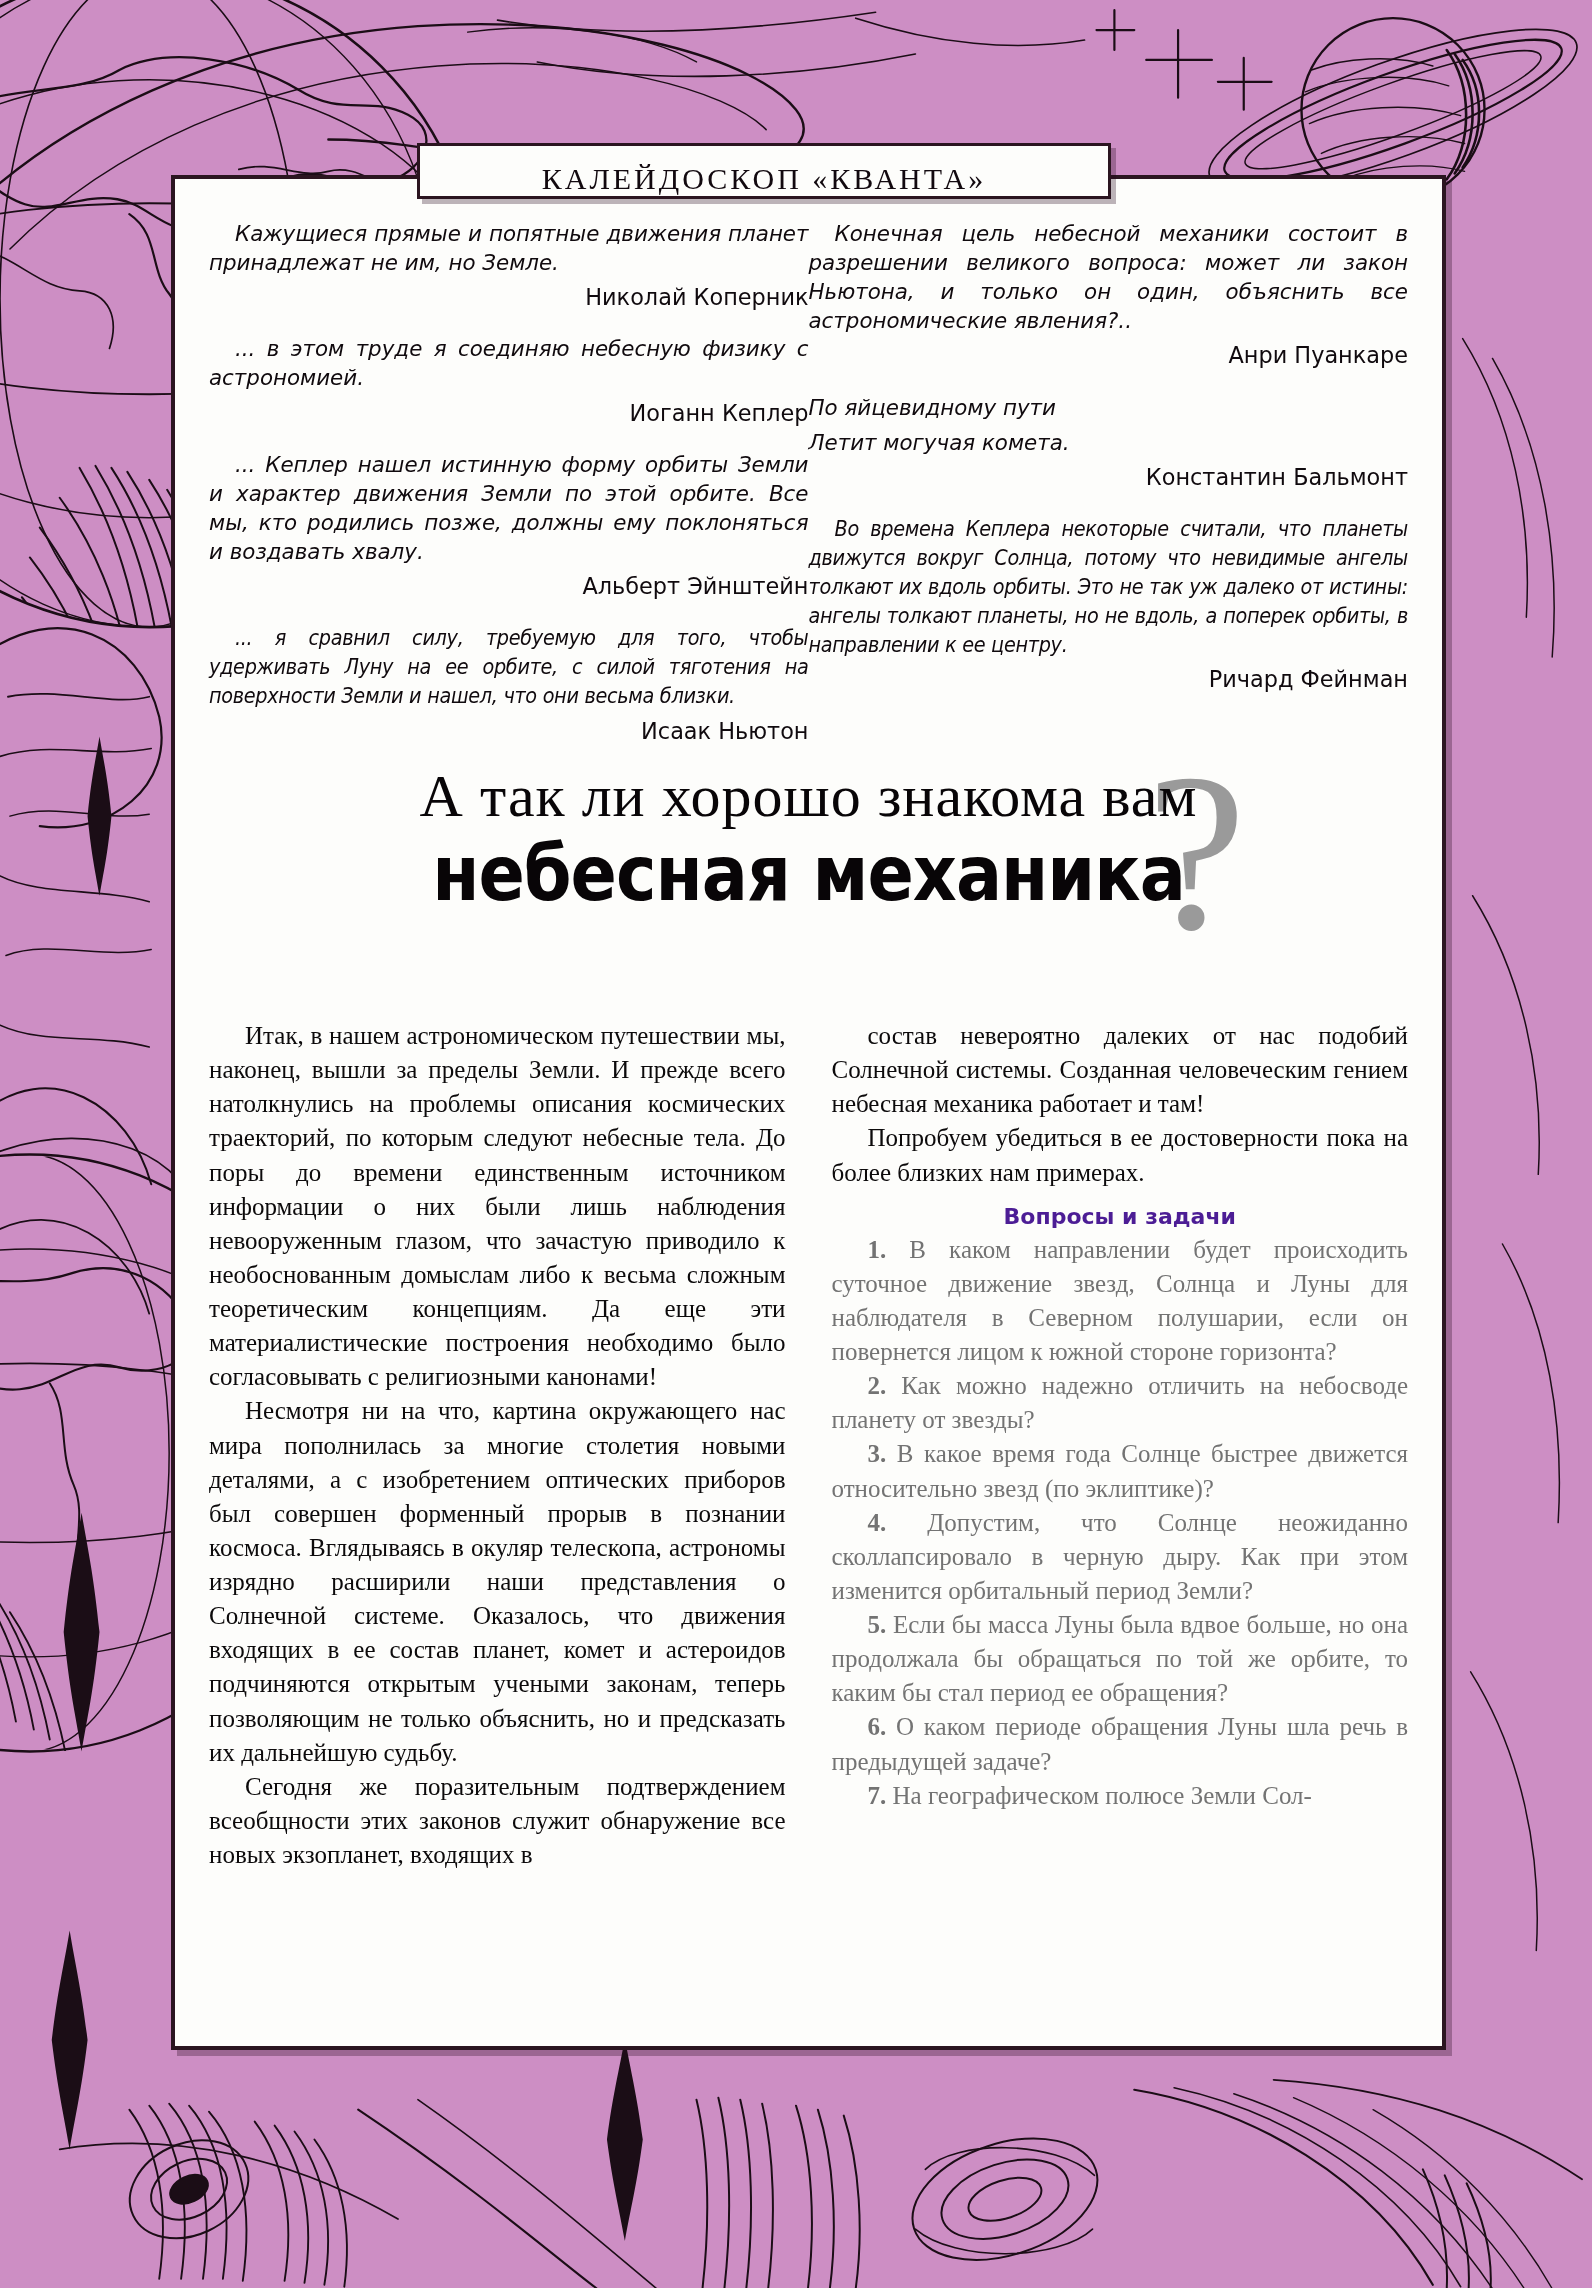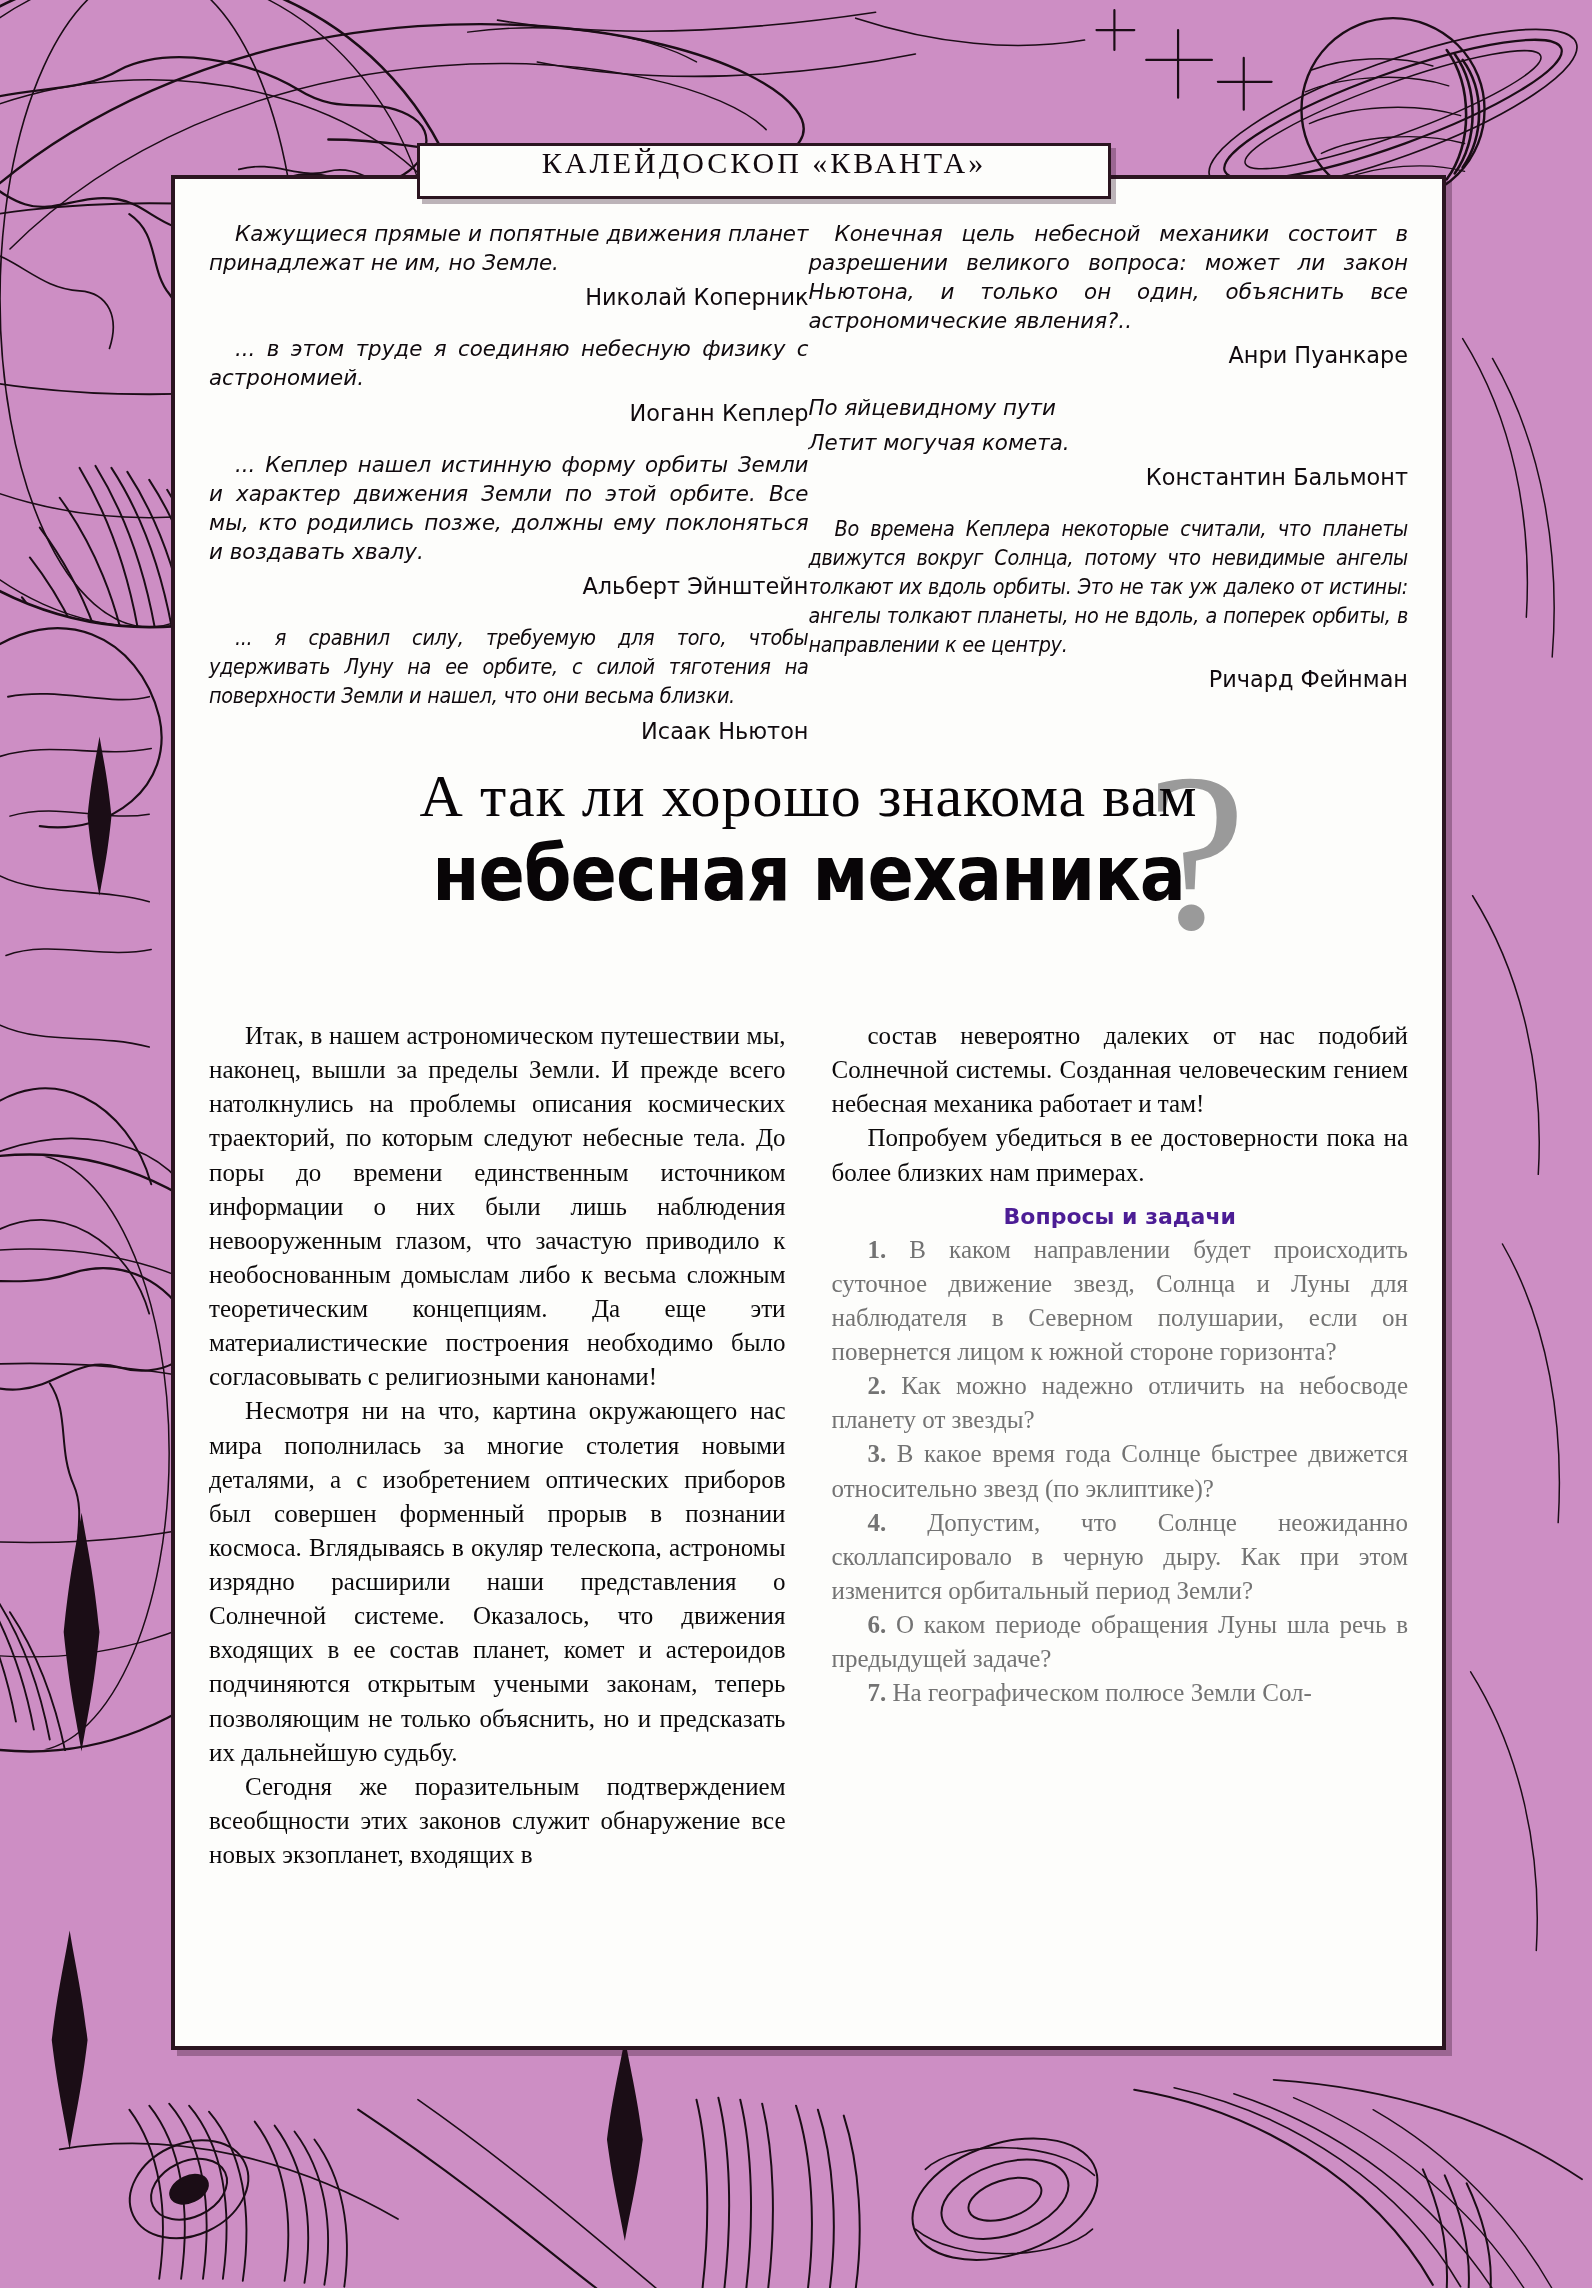--- a/index.html
+++ b/index.html
@@ -26,21 +26,21 @@
   #panel-inner{position:absolute;inset:0;padding:0;}
   
   #plaque{
     position:absolute;
     left:417px;top:143px;
     width:694px;height:56px;
     background:#fdfdfb;
     border:3px solid #2b1520;
     box-sizing:border-box;
     z-index:5;
-    display:flex;align-items:flex-start;justify-content:center;
+    display:flex;align-items:flex-end;justify-content:center;
     box-shadow:5px 5px 0 rgba(40,10,30,.30);
   }
   #plaque .ttl{
     font-family:"Liberation Serif",serif;
     font-size:30px;letter-spacing:3px;color:#12090f;
     white-space:nowrap;
   }
   
   .epi-wrap{
     position:absolute;left:0;top:40px;width:100%;
@@ -387,20 +387,21 @@
       <div class="bcol">
         <p class="bp">состав невероятно далеких от нас подобий Солнечной системы. Созданная человеческим гением небесная механика работает и там!</p>
         <p class="bp">Попробуем убедиться в ее достоверности пока на более близких нам примерах.</p>
 
         <div class="qhead">Вопросы и задачи</div>
 
         <p class="qitem"><span class="qnum">1.</span><span> В каком направлении будет происходить суточное движение звезд, Солнца и Луны для наблюдателя в Северном полушарии, если он повернется лицом к южной стороне горизонта?</span></p>
         <p class="qitem"><span class="qnum">2.</span><span> Как можно надежно отличить на небосводе планету от звезды?</span></p>
         <p class="qitem"><span class="qnum">3.</span><span> В какое время года Солнце быстрее движется относительно звезд (по эклиптике)?</span></p>
         <p class="qitem"><span class="qnum">4.</span><span> Допустим, что Солнце неожиданно сколлапсировало в черную дыру. Как при этом изменится орбитальный период Земли?</span></p>
+        <p class="qitem"><span class="qnum">5.</span><span> Если бы масса Луны была вдвое больше, но она продолжала бы обращаться по той же орбите, то каким бы стал период ее обращения?</span></p>
         <p class="qitem"><span class="qnum">6.</span><span> О каком периоде обращения Луны шла речь в предыдущей задаче?</span></p>
         <p class="qitem"><span class="qnum">7.</span><span> На географическом полюсе Земли Сол-</span></p>
       </div>
 
     </div>
 
   </div>
 </div>
 
 <div id="plaque">

